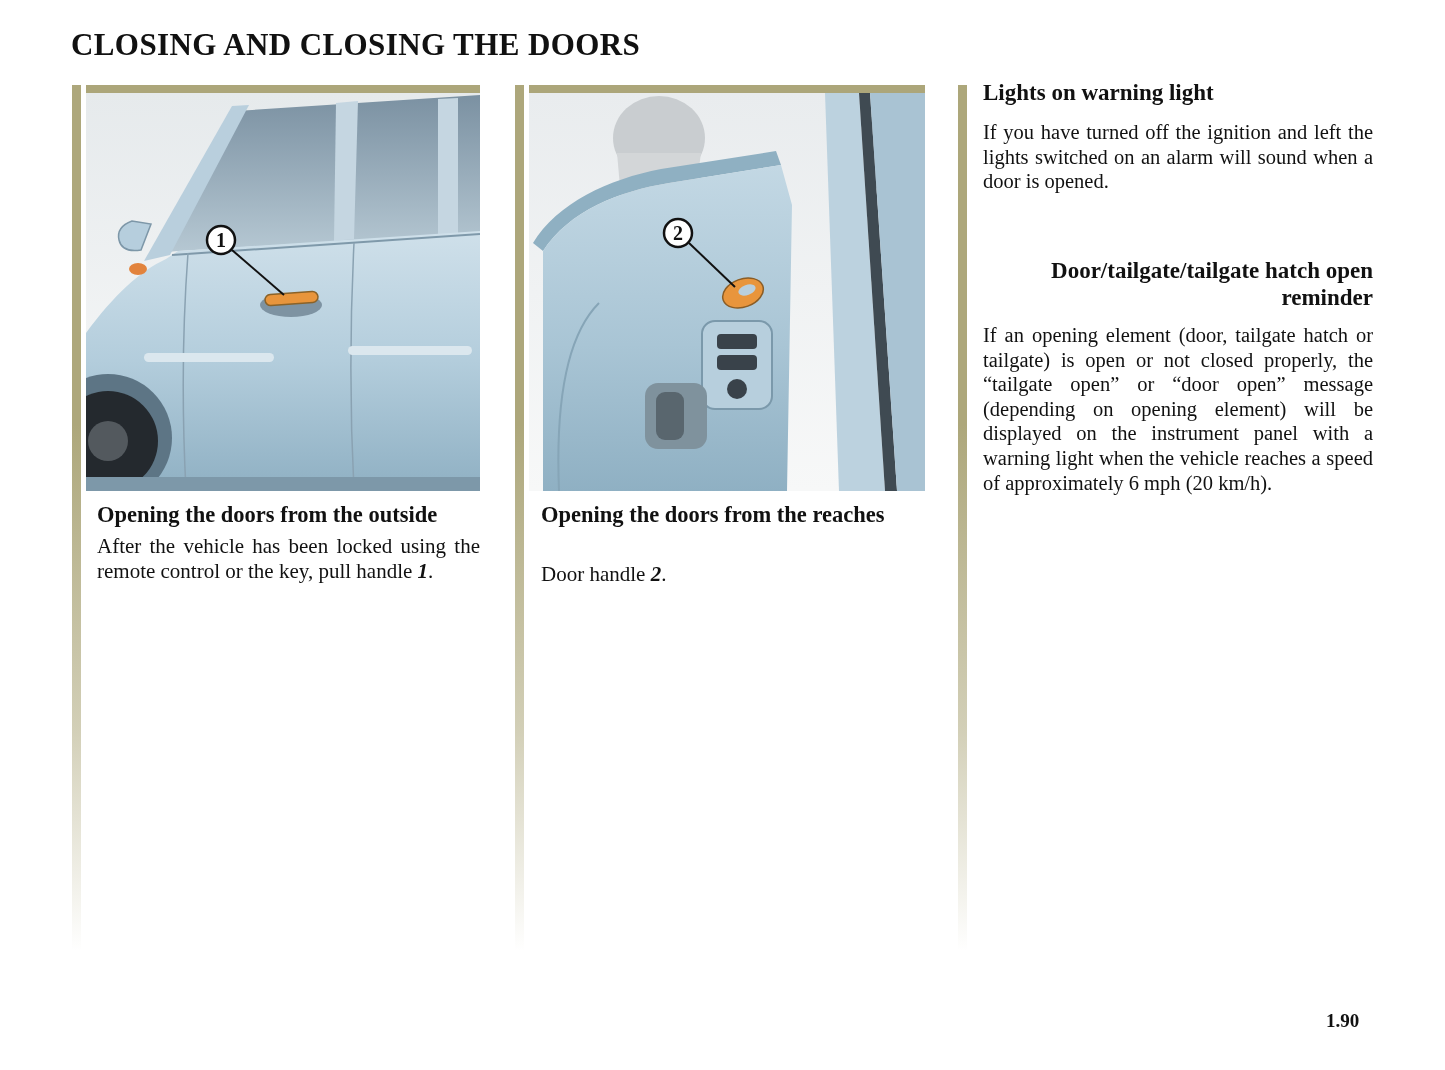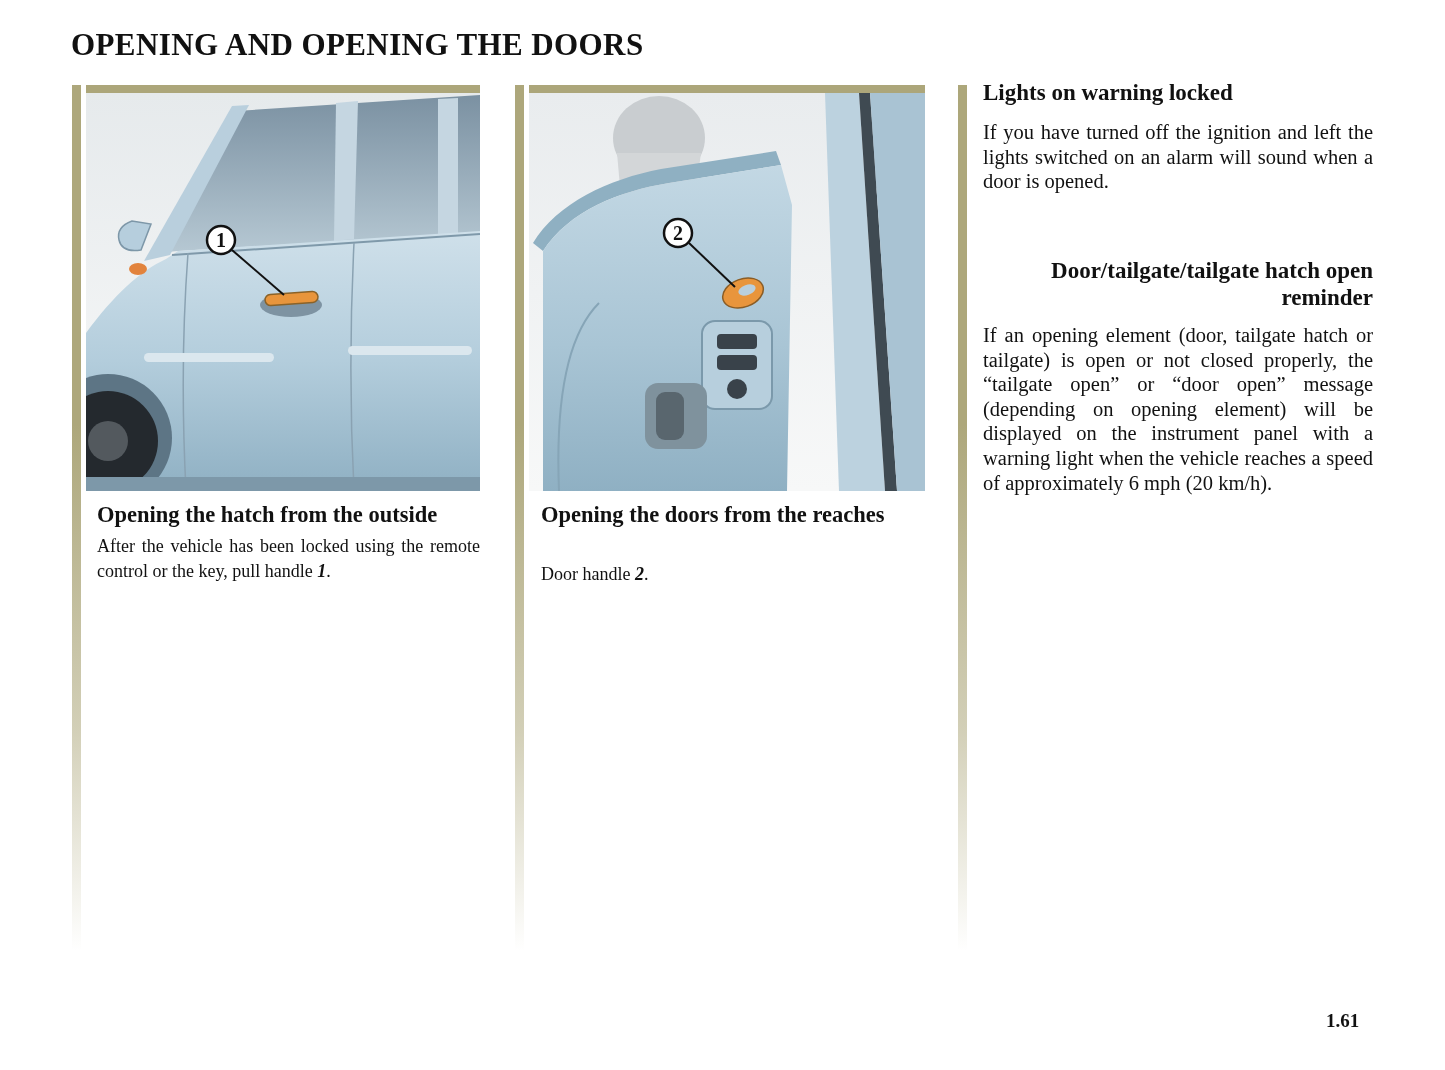--- a/index.html
+++ b/index.html
@@ -27,21 +27,21 @@
     background:#eef1f2;
   }
   #fig-outside { left:86px;  width:394px; height:406px; }
   #fig-inside  { left:529px; width:396px; height:406px; }
   .figure svg { display:block; }
   .cap-heading {
     position:absolute; font-size:22.5px; font-weight:700;
     line-height:27px; text-align:justify;
   }
   .cap-body {
-    position:absolute; font-size:18px; line-height:24.5px;
+    position:absolute; font-size:21px; line-height:24.5px;
     text-align:justify;
   }
   #cap-outside-heading { left:97px;  top:501px; width:383px; }
   #cap-outside-body    { left:97px;  top:534px; width:383px; }
   #cap-inside-heading  { left:541px; top:501px; width:384px; }
   #cap-inside-body     { left:541px; top:562px; width:384px; }
   .col-heading {
     position:absolute; font-size:23px; font-weight:700; line-height:27px;
   }
   .col-body {
@@ -55,21 +55,21 @@
   .page-number {
     position:absolute; left:1326px; top:1010px;
     font-size:19px; font-weight:700;
   }
 </style>
 </head>
 <body>
 
 <div class="page">
 
-  <h1 class="title">OPENING AND OPENING THE DOORS</h1>
+  <h1 class="title">CLOSING AND CLOSING THE DOORS</h1>
 
   <div class="vbar" id="bar-1"></div>
   <div class="vbar" id="bar-2"></div>
   <div class="vbar" id="bar-3"></div>
 
   <figure class="figure" id="fig-outside">
     <svg viewBox="0 0 394 398" width="394" height="398">
       <defs>
         <linearGradient id="bg1" x1="0" y1="0" x2="0" y2="1">
           <stop offset="0" stop-color="#e6eaec"></stop>
@@ -163,27 +163,27 @@
 
       <ellipse cx="214" cy="200" rx="21" ry="14" fill="#e8953c" stroke="#8a5d26" stroke-width="1.5" transform="rotate(-20 214 200)"></ellipse>
       <ellipse cx="218" cy="197" rx="9" ry="5" fill="#b9cfdd" transform="rotate(-20 218 197)"></ellipse>
 
       <line x1="160" y1="150" x2="206" y2="194" stroke="#111" stroke-width="2"></line>
       <circle cx="149" cy="140" r="14" fill="#ffffff" stroke="#111" stroke-width="2.5"></circle>
       <text x="149" y="147" text-anchor="middle" font-size="20" font-weight="bold" font-family="Liberation Serif, serif" fill="#111">2</text>
     </svg>
   </figure>
 
-  <h2 class="cap-heading" id="cap-outside-heading">Opening the hatch from the outside</h2>
+  <h2 class="cap-heading" id="cap-outside-heading">Opening the doors from the outside</h2>
   <p class="cap-body" id="cap-outside-body"><span>After the vehicle has been locked using the remote control or the key, pull handle </span><span class="handle-ref">1</span><span>.</span></p>
 
   <h2 class="cap-heading" id="cap-inside-heading">Opening the doors from the reaches</h2>
   <p class="cap-body" id="cap-inside-body"><span>Door handle </span><span class="handle-ref">2</span><span>.</span></p>
 
-  <h2 class="col-heading" id="buzzer-heading">Lights on warning locked</h2>
+  <h2 class="col-heading" id="buzzer-heading">Lights on warning light</h2>
   <p class="col-body" id="buzzer-body">If you have turned off the ignition and left the lights switched on an alarm will sound when a door is opened.</p>
 
   <h2 class="col-heading" id="reminder-heading">Door/tailgate/tailgate hatch open reminder</h2>
   <p class="col-body" id="reminder-body">If an opening element (door, tailgate hatch or tailgate) is open or not closed properly, the “tailgate open” or “door open” message (depending on opening element) will be displayed on the instrument panel with a warning light when the vehicle reaches a speed of approximately 6 mph (20 km/h).</p>
 
-  <div class="page-number">1.61</div>
+  <div class="page-number">1.90</div>
 
 </div>
 
 </body></html>

